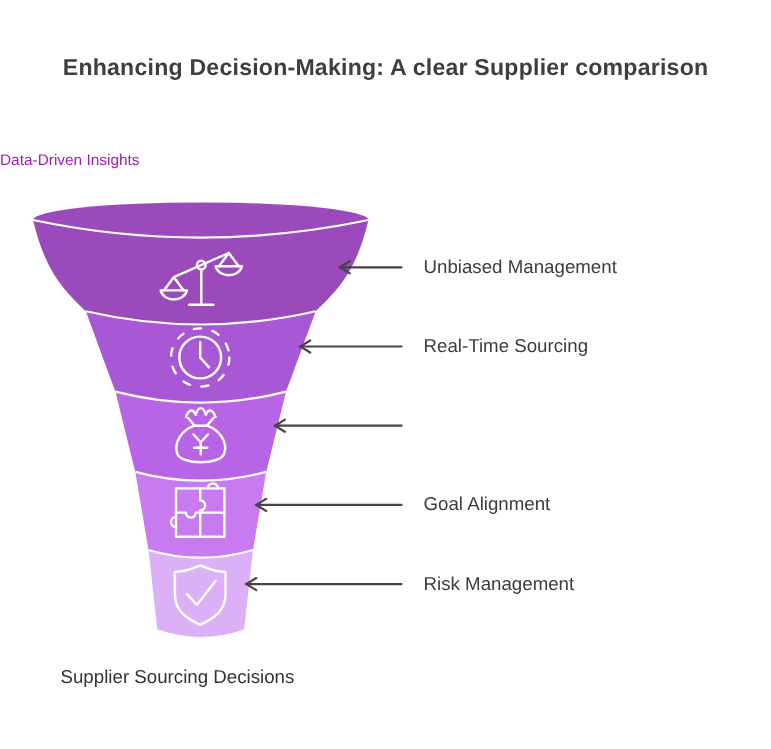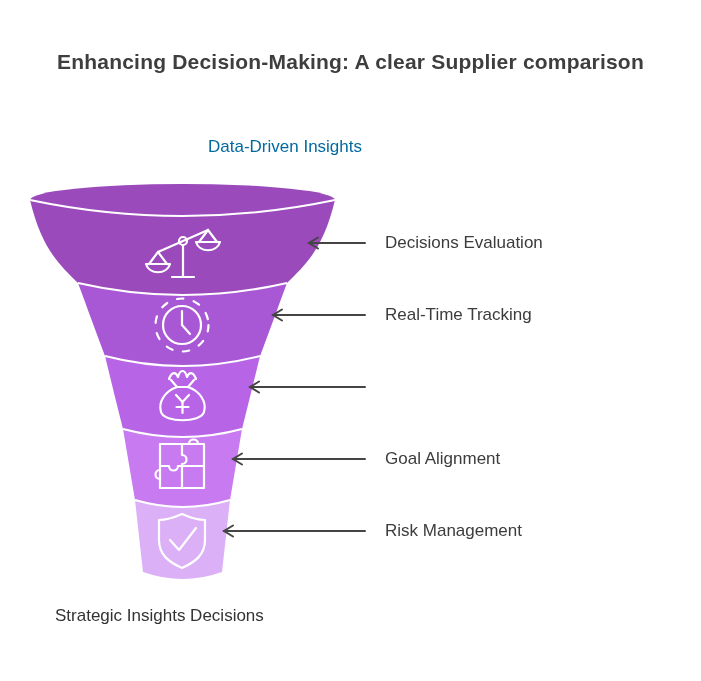--- a/index.html
+++ b/index.html
@@ -5,22 +5,22 @@
   html,body { margin:0; padding:0; background:#fff; }
   .canvas {
     width:701px; height:681px; position:relative; background:#ffffff;
     overflow:hidden; font-family:"Liberation Sans", sans-serif;
   }
   .title {
     position:absolute; top:50px; left:0; width:100%; text-align:center;
     font-size:21px; font-weight:bold; color:#3e3e3e; letter-spacing:0.2px;
   }
   .top-label {
-    position:absolute; top:137px; left:0; width:362px; text-align:right;
-    font-size:17px; color:#0369a1;
+    position:absolute; top:137px; left:0; width:362px; text-align:left;
+    font-size:14px; color:#a21caf;
   }
   .bottom-label {
     position:absolute; top:606px; left:55px;
     font-size:17px; color:#333333;
   }
   .stage-label {
     position:absolute; left:385px; font-size:17px; color:#3c3c3c; line-height:22px;
     white-space:nowrap;
   }
   .lbl-0 { top:232px; } .lbl-1 { top:304px; } .lbl-2 { top:376px; }
@@ -117,21 +117,21 @@
         <path d="M233,459 H365"></path>
           <path d="M242,453.5 L233,459 L242,464.5"></path>
       </g>
       <g>
         <path d="M224,531 H365"></path>
           <path d="M233,525.5 L224,531 L233,536.5"></path>
       </g>
     </g>
   </svg>
 
-  <div class="stage-label lbl-0">Decisions Evaluation</div>
-  <div class="stage-label lbl-1">Real-Time Tracking</div>
+  <div class="stage-label lbl-0">Unbiased Management</div>
+  <div class="stage-label lbl-1">Real-Time Sourcing</div>
   <div class="stage-label lbl-4">Risk Management</div>
   <div class="stage-label lbl-3">Goal Alignment</div>
 
-  <div class="bottom-label">Strategic Insights Decisions</div>
+  <div class="bottom-label">Supplier Sourcing Decisions</div>
 
 
 </div>
 
 </body></html>

